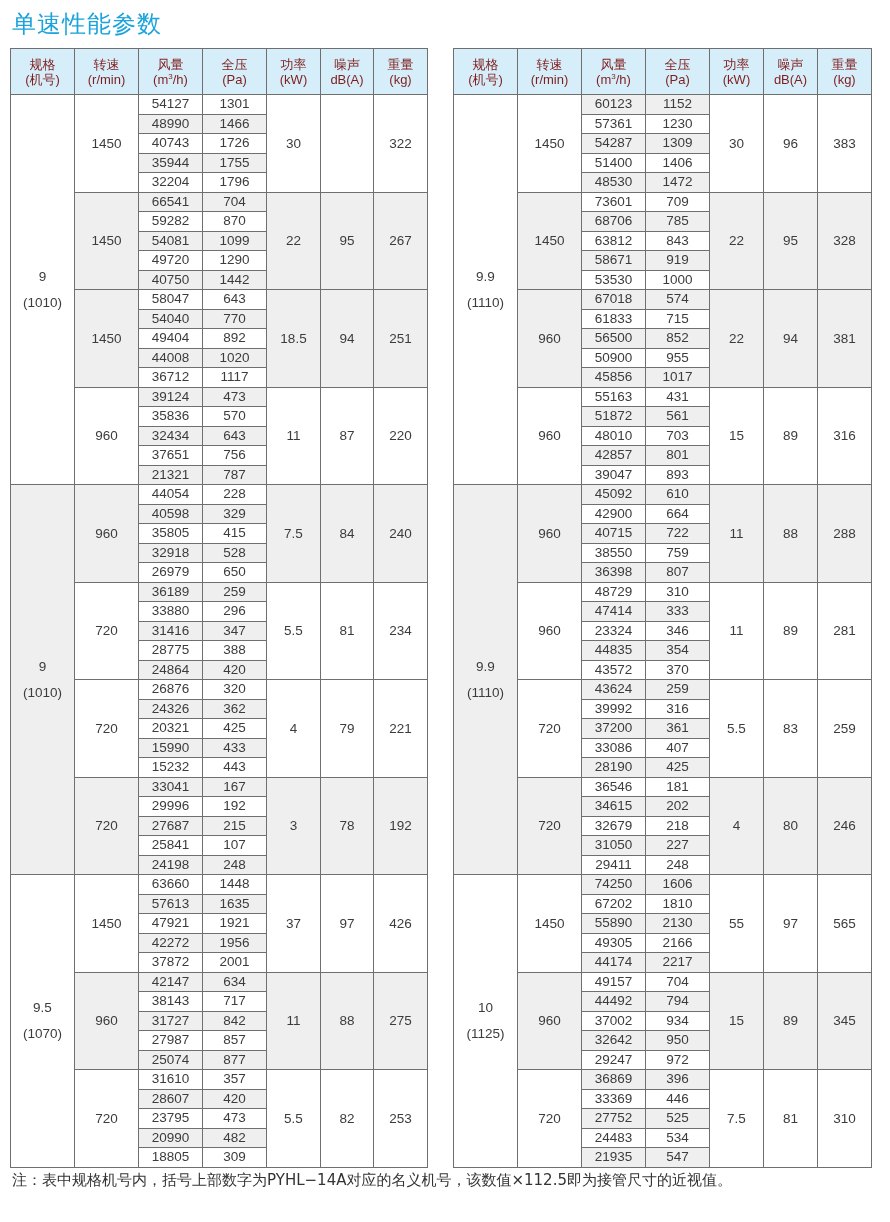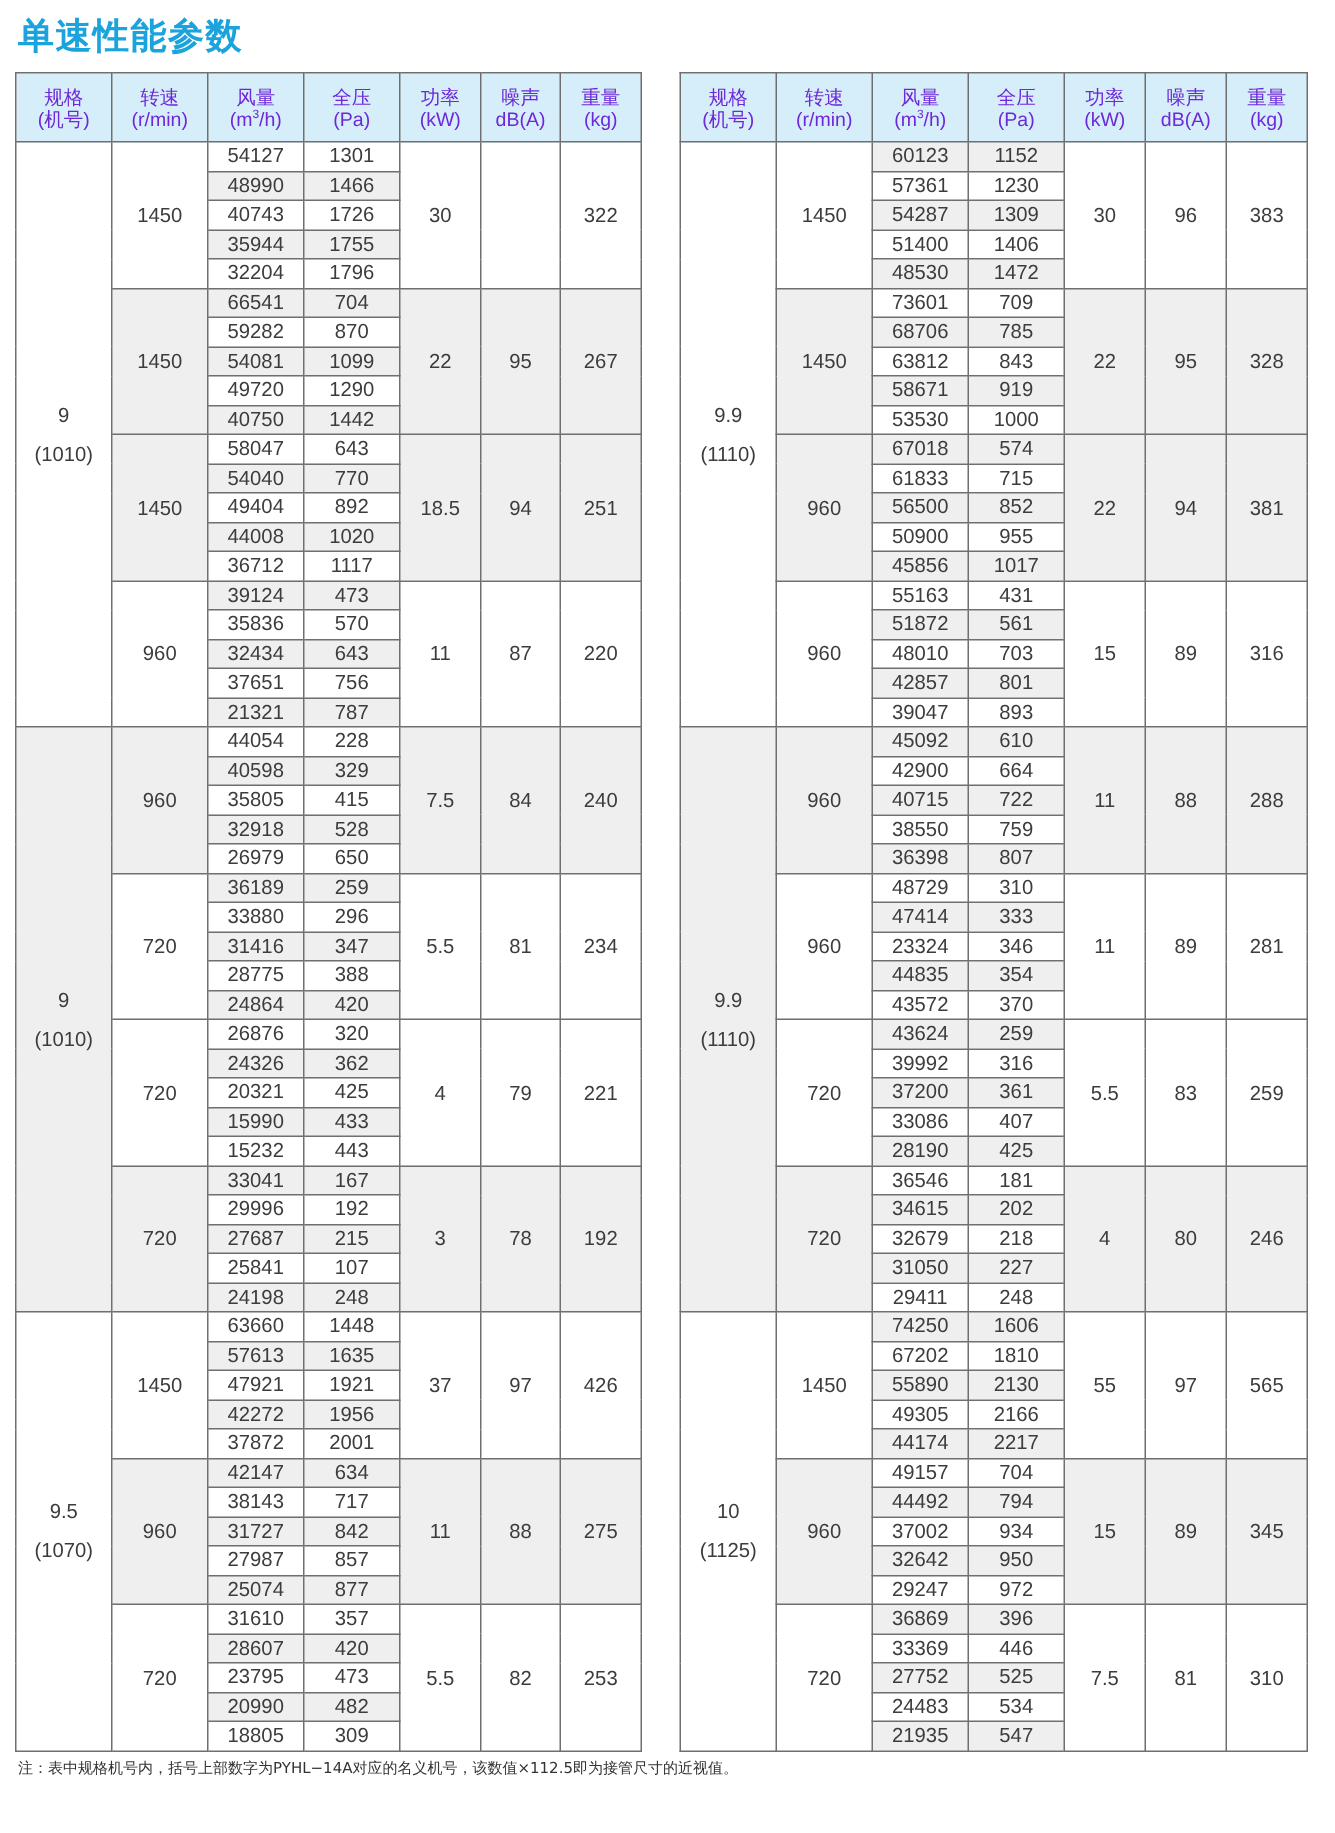--- a/index.html
+++ b/index.html
@@ -1,33 +1,33 @@
 <!DOCTYPE html>
 <html><head>
 <meta charset="utf-8">
 <style>
   html, body { margin: 0; padding: 0; background: #ffffff; }
   body { width: 890px; height: 1222px; position: relative; overflow: hidden;
          font-family: "DejaVu Sans", "Liberation Sans", sans-serif; color: #3a3a3a; }
   .title { position: absolute; left: 12px; top: 8px; font-size: 24px; color: #1aa3dc;
-           letter-spacing: 1px; font-weight: bold; line-height: 32px; }
+           letter-spacing: 1px; font-weight: normal; line-height: 32px; }
   .tbl { position: absolute; top: 48px; border-collapse: collapse; table-layout: fixed; }
   .tbl.left { left: 10px; }
   .tbl.right { left: 453px; }
   .tbl th, .tbl td { border: 1px solid #6f6f6f; text-align: center; padding: 0;
                      font-family: "Liberation Sans", sans-serif; }
   .tbl th { background: #d6eef9; height: 45px; font-weight: normal; font-size: 13px;
-            line-height: 15px; color: #6d28d9; }
+            line-height: 15px; color: #7f1d1d; }
   .tbl td { font-size: 13.5px; color: #3c3c3c; }
   .tbl td.num { height: 18.5px; line-height: 18px; }
   .g { background: #efefef; }
   .w { background: #ffffff; }
   .model span { display: block; line-height: 26px; }
   sup { font-size: 8px; line-height: 0; }
-  .note { position: absolute; left: 12px; top: 1171px; font-size: 10px; line-height: 18px;
+  .note { position: absolute; left: 12px; top: 1171px; font-size: 15px; line-height: 18px;
           color: #333; font-family: "DejaVu Sans", sans-serif; white-space: nowrap; }
 </style>
 </head>
 <body>
 
 <div class="title">单速性能参数</div>
 
 <table class="tbl left">
   <colgroup>
       <col style="width:64px">

